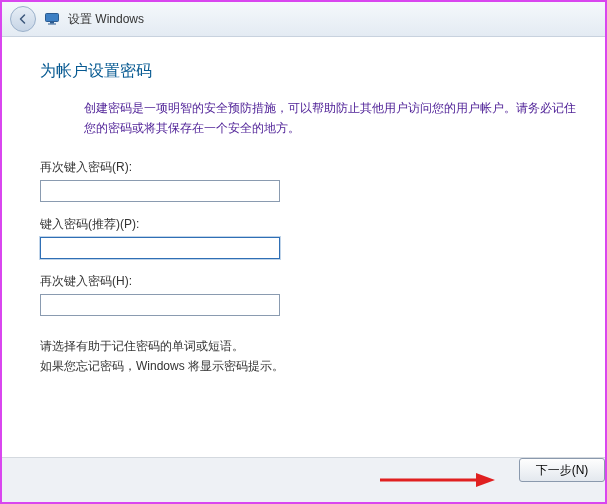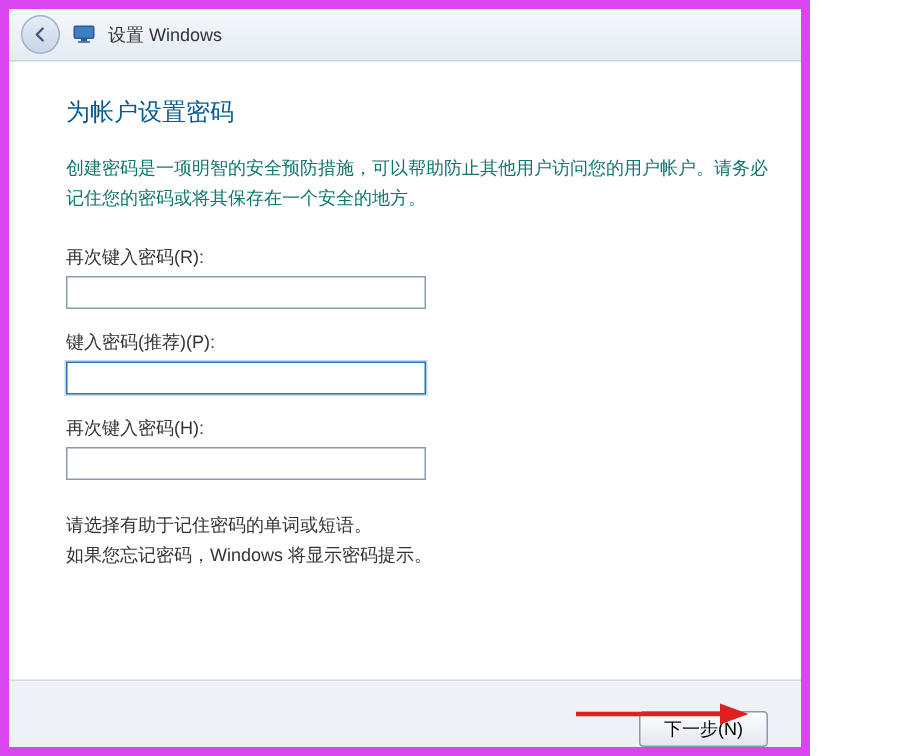--- a/index.html
+++ b/index.html
@@ -5,25 +5,25 @@
   html, body {
     margin: 0;
     padding: 0;
     width: 607px;
     height: 504px;
     font-family: "Segoe UI", "Microsoft YaHei", sans-serif;
     background: #fff;
     overflow: hidden;
   }
   .window {
-    width: 540px;
+    width: 607px;
     height: 504px;
     display: flex;
     flex-direction: column;
-    border: 6px solid #d946ef;
+    border: 2px solid #d946ef;
     box-sizing: border-box;
     background: #fff;
   }
   .titlebar {
     height: 34px;
     background: linear-gradient(to bottom, #f5f8fb, #e4ebf3);
     border-bottom: 1px solid #c8d2de;
     display: flex;
     align-items: center;
     padding-left: 8px;
@@ -57,23 +57,24 @@
     overflow: hidden;
   }
   .heading {
     color: #065991;
     font-size: 16px;
     font-weight: 400;
     margin: 2px 0 16px 0;
   }
   .desc {
     font-size: 12px;
-    color: #0f766e;
+    color: #4c1d95;
     line-height: 1.7;
     margin-bottom: 20px;
+    margin-left: 44px;
   }
   .field-group { margin-bottom: 14px; }
   .field-label {
     font-size: 12px;
     color: #333;
     margin-bottom: 4px;
   }
   .text-input {
     width: 240px;
     height: 22px;
@@ -92,23 +93,22 @@
     font-size: 12px;
     color: #333;
     line-height: 1.7;
     margin-top: 20px;
   }
   .footer {
     height: 44px;
     border-top: 1px solid #d4d9df;
     background: #eef1f5;
     display: flex;
-    align-items: flex-end;
+    align-items: flex-start;
     justify-content: flex-end;
-    padding-right: 22px;
     position: relative;
   }
   .next-btn {
     min-width: 86px;
     height: 24px;
     font-size: 12px;
     background: linear-gradient(to bottom, #fefefe, #e3e8ee);
     border: 1px solid #8a99ad;
     border-radius: 3px;
     cursor: pointer;

